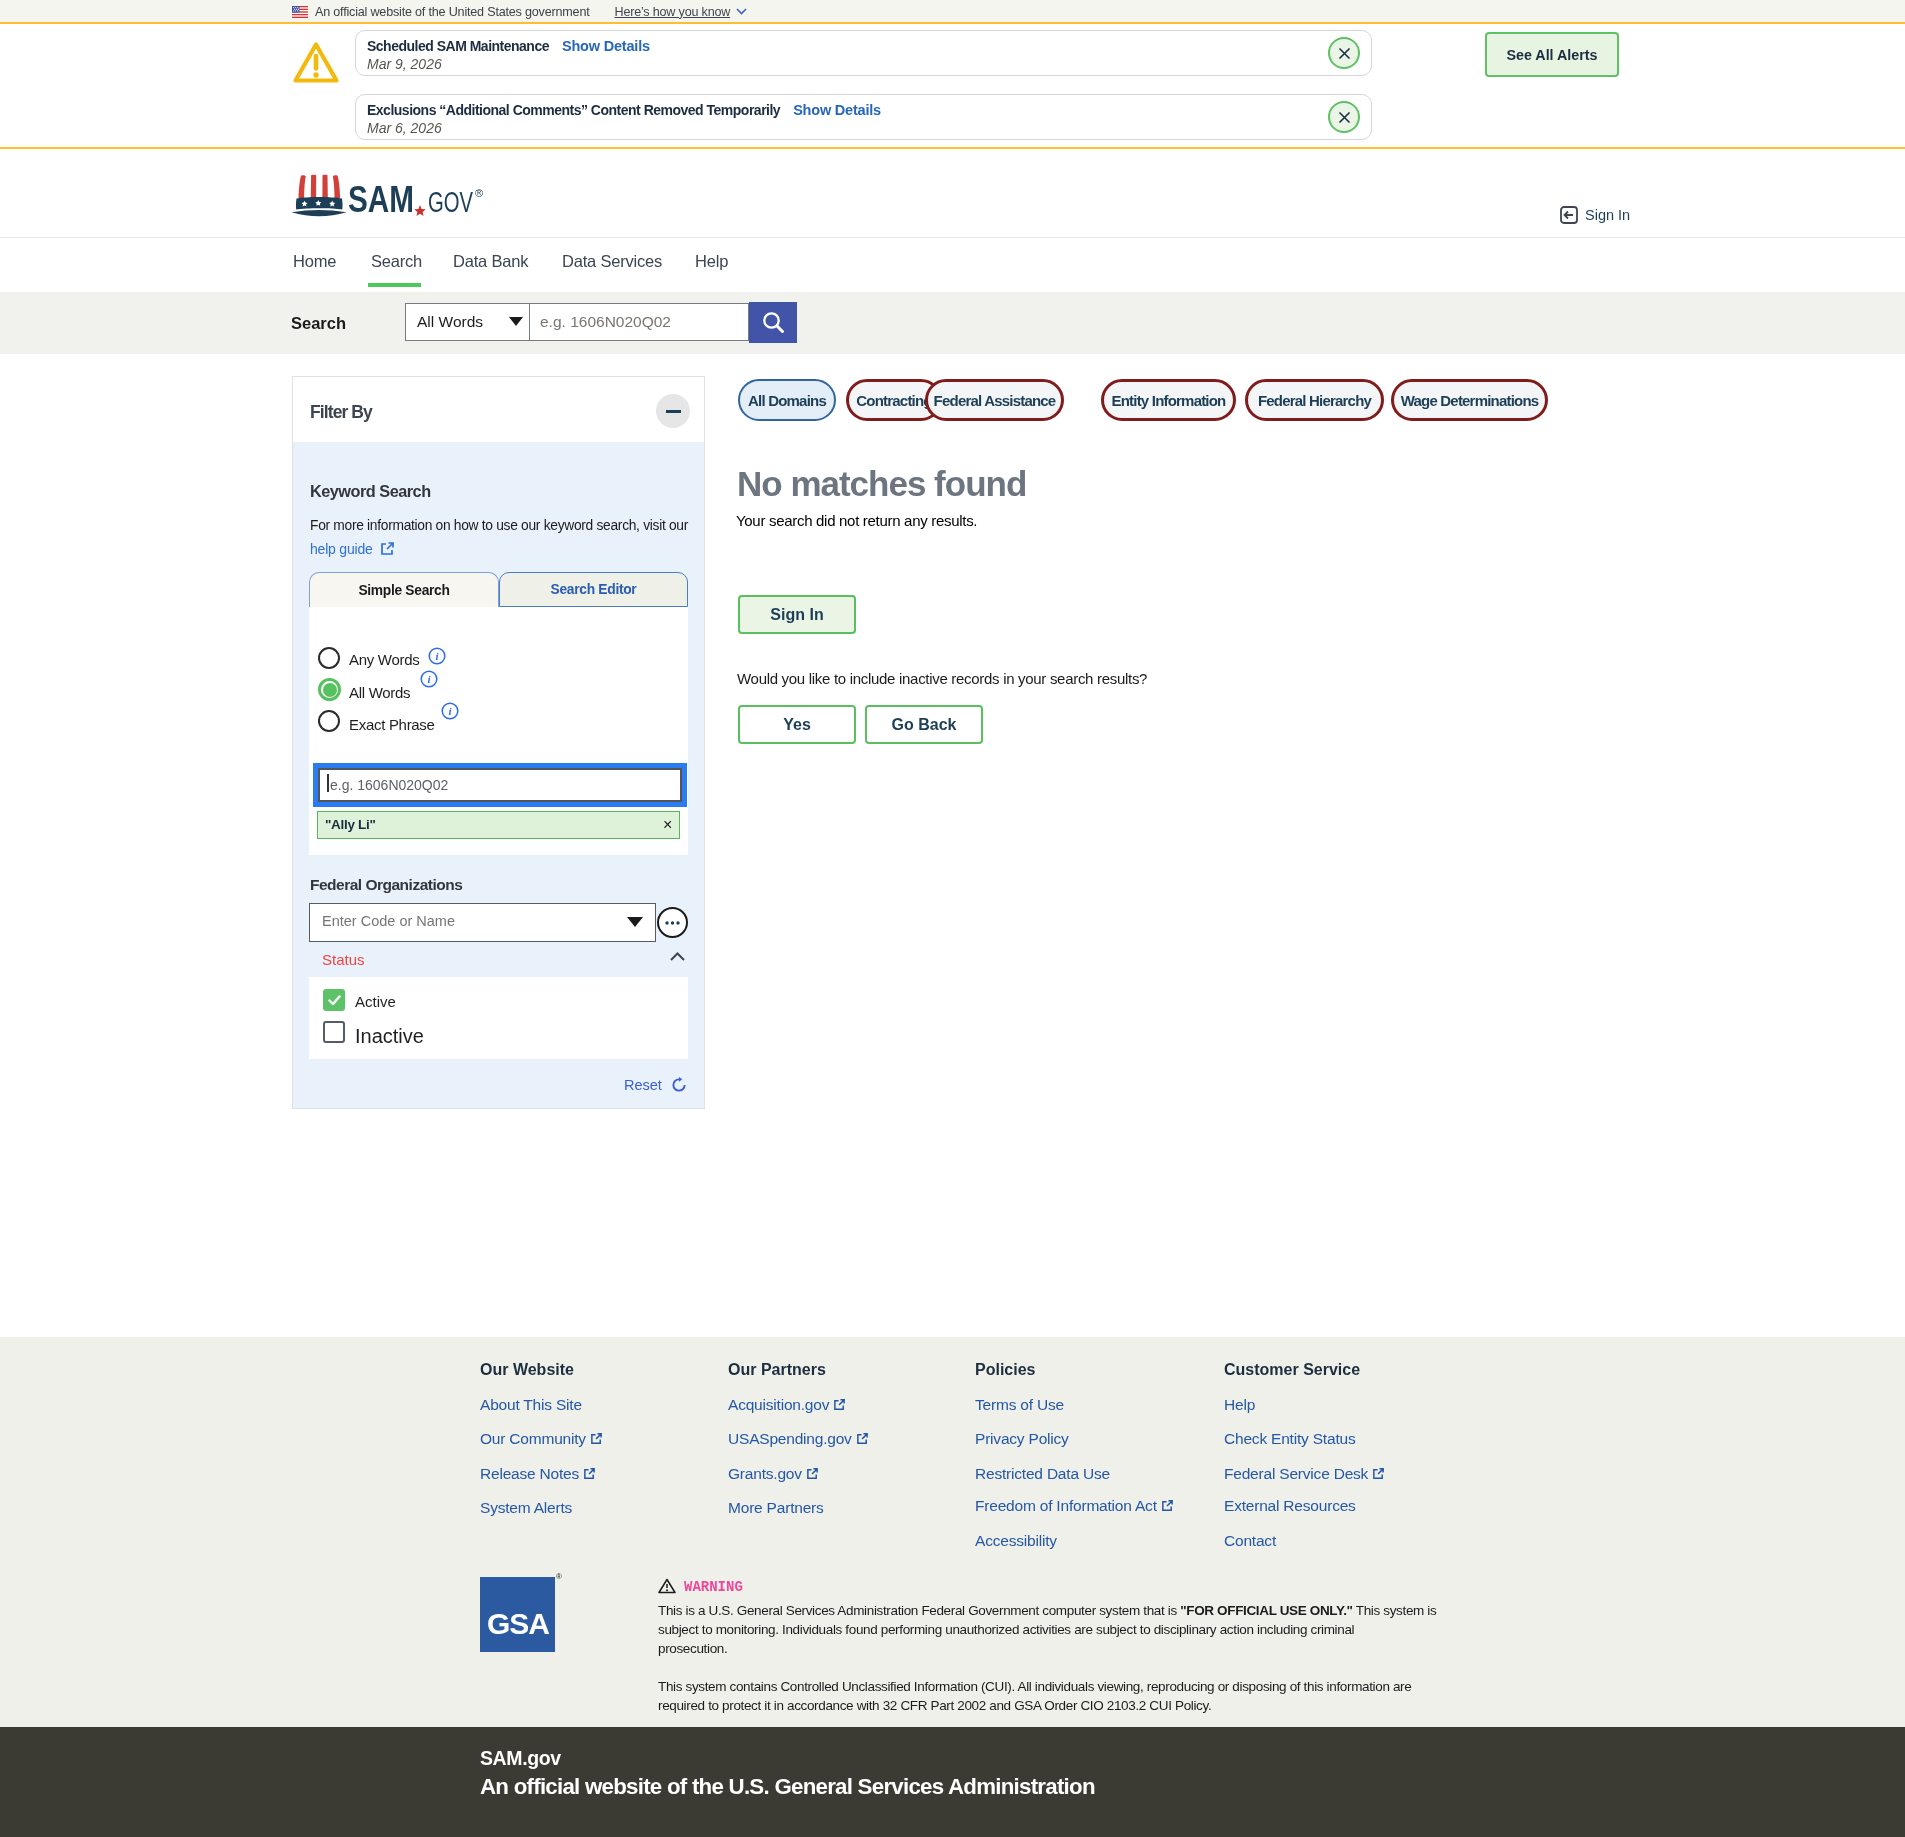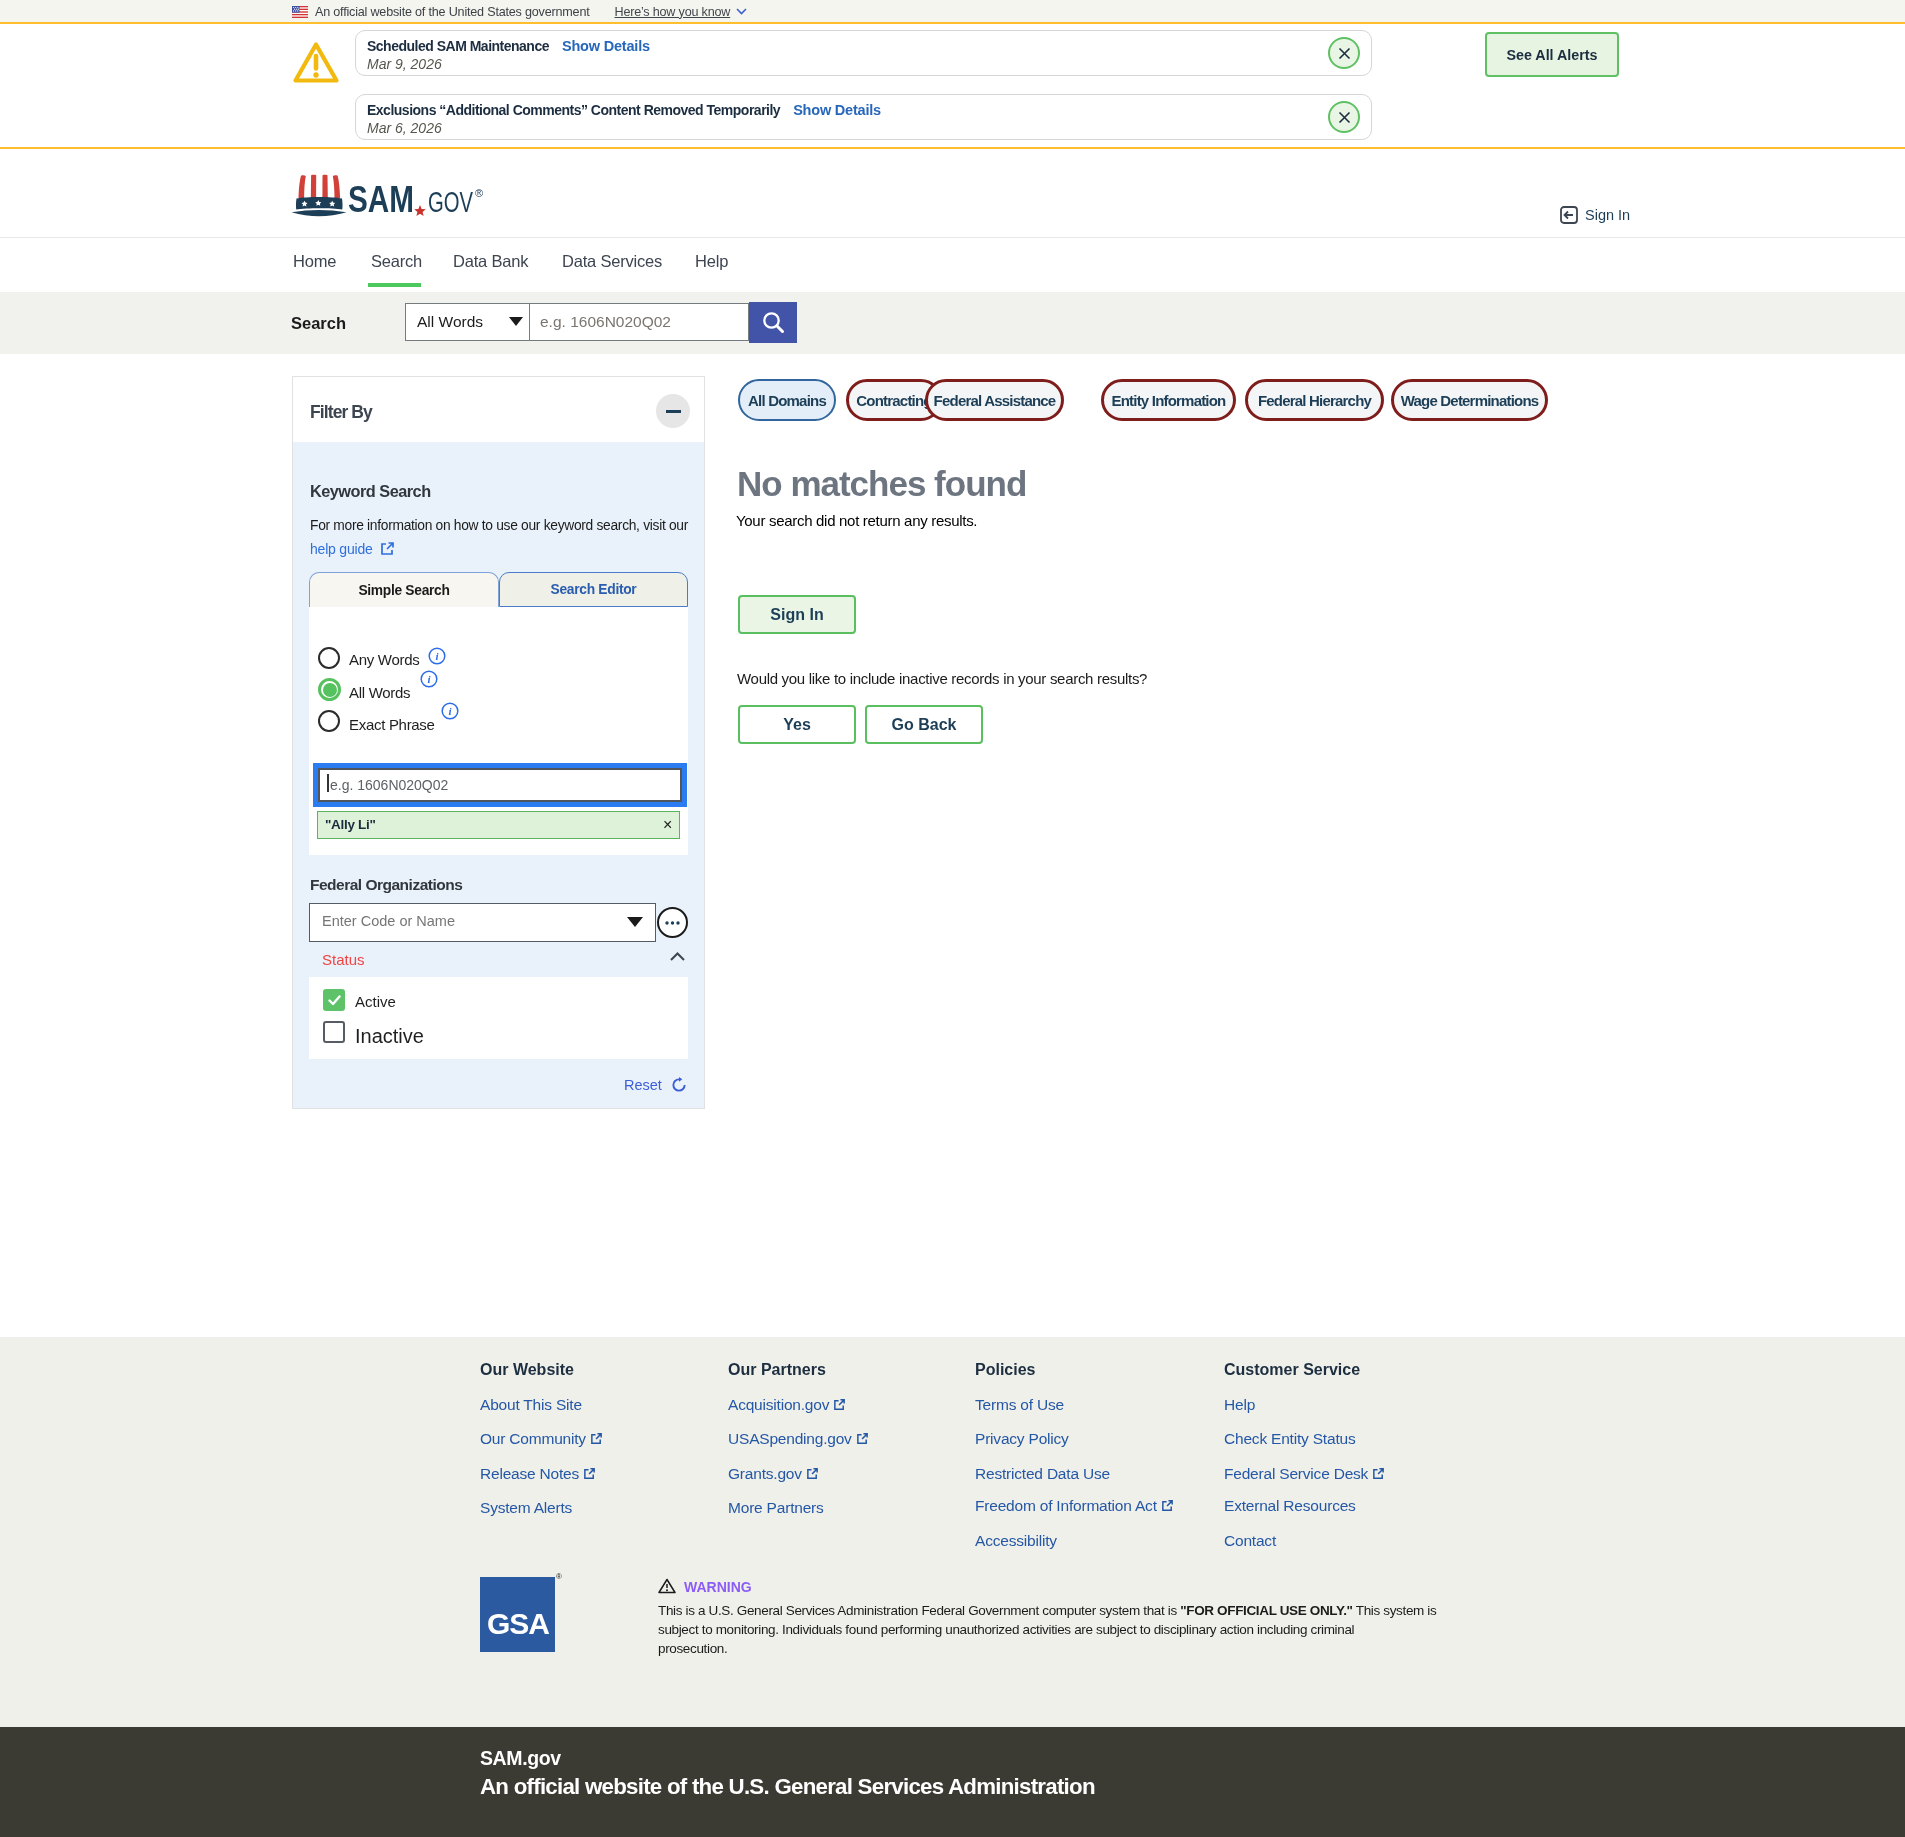--- a/index.html
+++ b/index.html
@@ -275,20 +275,21 @@
 <div class="flink" style="left:1224px;top:1532px">Contact</div>
 
 <div class="abs" style="left:480px;top:1577px;width:75px;height:75px;background:#2c5aa0"></div>
 <div class="abs" style="left:484px;top:1607px;width:68px;text-align:center;font-size:30px;font-weight:bold;color:#fff;letter-spacing:-1px">GSA</div>
 <div class="abs" style="left:556px;top:1572px;font-size:8px;color:#1b1b1b">®</div>
 <svg class="abs" style="left:658px;top:1578px" width="18" height="16" viewBox="0 0 18 16">
 <path d="M9 1.5 L17 14.5 H1 Z" fill="none" stroke="#1b1b1b" stroke-width="1.5" stroke-linejoin="round"></path>
 <line x1="9" y1="6" x2="9" y2="10" stroke="#1b1b1b" stroke-width="1.5"></line>
 <circle cx="9" cy="12.2" r="1" fill="#1b1b1b"></circle>
 </svg>
-<div class="abs" style="left:684px;top:1579px;font-size:14px;font-weight:bold;font-family:Liberation Sans, sans-serif;color:#8b5cf6">WARNING</div>
+<div class="abs" style="left:684px;top:1579px;font-size:14px;font-weight:bold;font-family:Liberation Mono, monospace;color:#ec4899">WARNING</div>
 <div class="abs" style="left:658px;top:1601px;width:830px;font-size:13.5px;letter-spacing:-0.35px;line-height:19px;color:#1b1b1b;white-space:nowrap">This is a U.S. General Services Administration Federal Government computer system that is <b>"FOR OFFICIAL USE ONLY."</b> This system is<br>subject to monitoring. Individuals found performing unauthorized activities are subject to disciplinary action including criminal<br>prosecution.</div>
+<div class="abs" style="left:658px;top:1677px;width:830px;font-size:13.5px;letter-spacing:-0.35px;line-height:19px;color:#1b1b1b;white-space:nowrap">This system contains Controlled Unclassified Information (CUI). All individuals viewing, reproducing or disposing of this information are<br>required to protect it in accordance with 32 CFR Part 2002 and GSA Order CIO 2103.2 CUI Policy.</div>
 
 <div class="abs" style="left:0;top:1727px;width:1905px;height:110px;background:#3b3a33"></div>
 <div class="abs" style="left:480px;top:1747px;font-size:19.5px;font-weight:bold;letter-spacing:-0.4px;color:#fff">SAM.gov</div>
 <div class="abs" style="left:480px;top:1774px;font-size:22.3px;font-weight:bold;letter-spacing:-0.75px;color:#fff">An official website of the U.S. General Services Administration</div>
 
 </div>
 
 </body></html>

